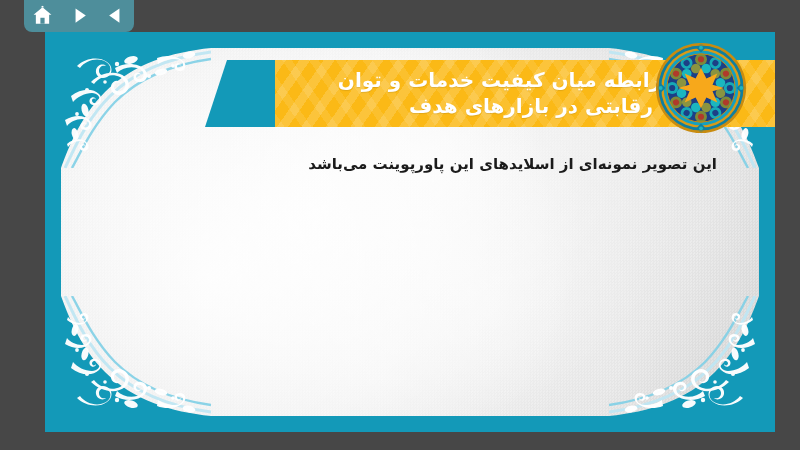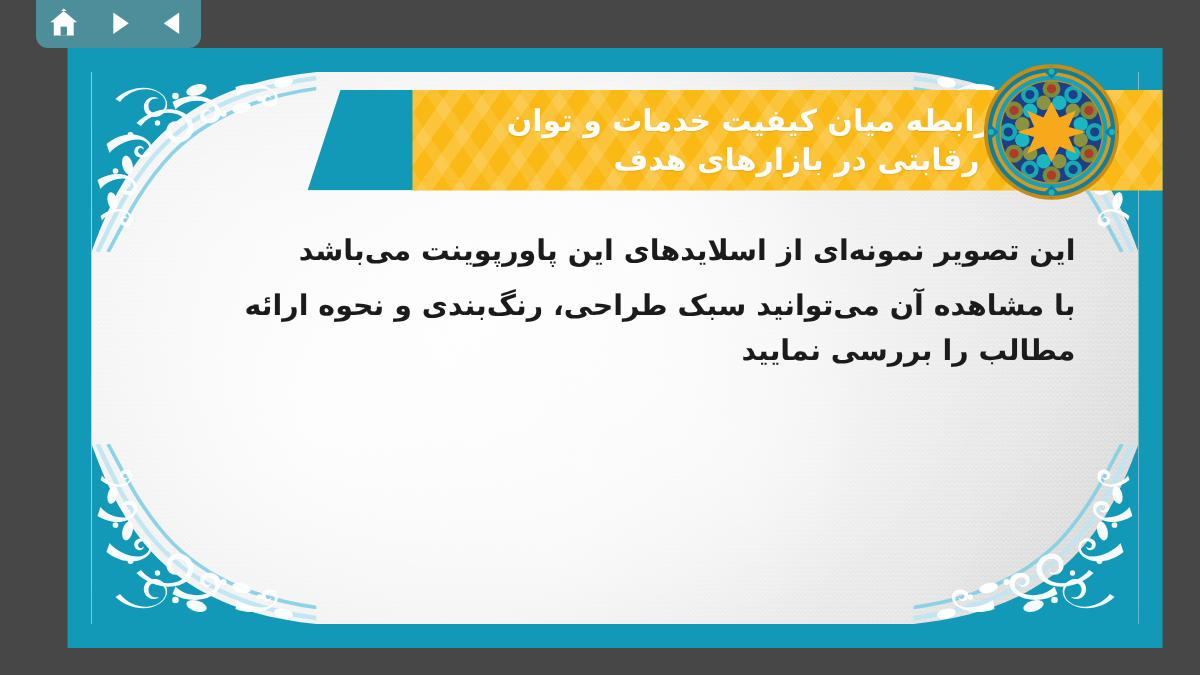--- a/index.html
+++ b/index.html
@@ -153,21 +153,21 @@
     position: absolute;
     right: 42px;
     left: 42px;
     top: 105px;
     z-index: 20;
     direction: rtl;
     text-align: right;
   }
   .body-line {
     color: #1b1b1b;
-    font-size: 19px;
+    font-size: 15px;
     line-height: 1.55;
     margin: 0 0 8px 0;
     font-weight: bold;
     letter-spacing: 0;
   }
 </style>
 </head>
 <body>
 
 <div id="stage">
@@ -353,21 +353,20 @@
             <circle cx="26" cy="42" r="2"></circle>
             <circle cx="16" cy="66" r="1.9"></circle>
             <circle cx="44" cy="34" r="1.8"></circle>
             <circle cx="112" cy="18" r="1.8"></circle>
           </g>
         </svg>
       </div>
 
       <div id="body-text">
         <p class="body-line">این تصویر نمونه‌ای از اسلایدهای این پاورپوینت می‌باشد</p>
-        <p class="body-line">با مشاهده آن می‌توانید سبک طراحی، رنگ‌بندی و نحوه ارائه مطالب را بررسی نمایید</p>
       </div>
 
     </div>
 
     <div id="banner-wedge"></div>
 
     <div id="title-banner">
       <div id="title-text">تحلیل رابطه میان کیفیت خدمات و توان
 رقابتی در بازارهای هدف</div>
     </div>

